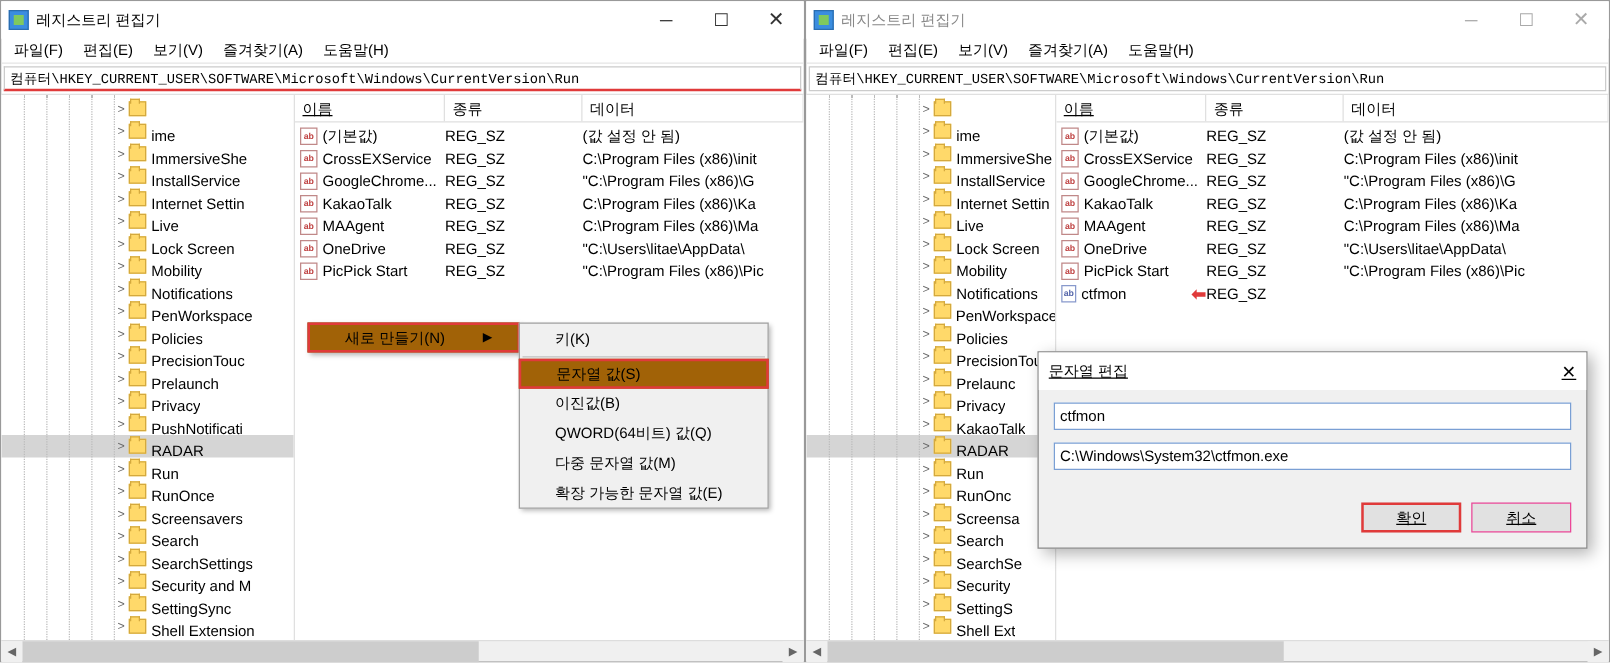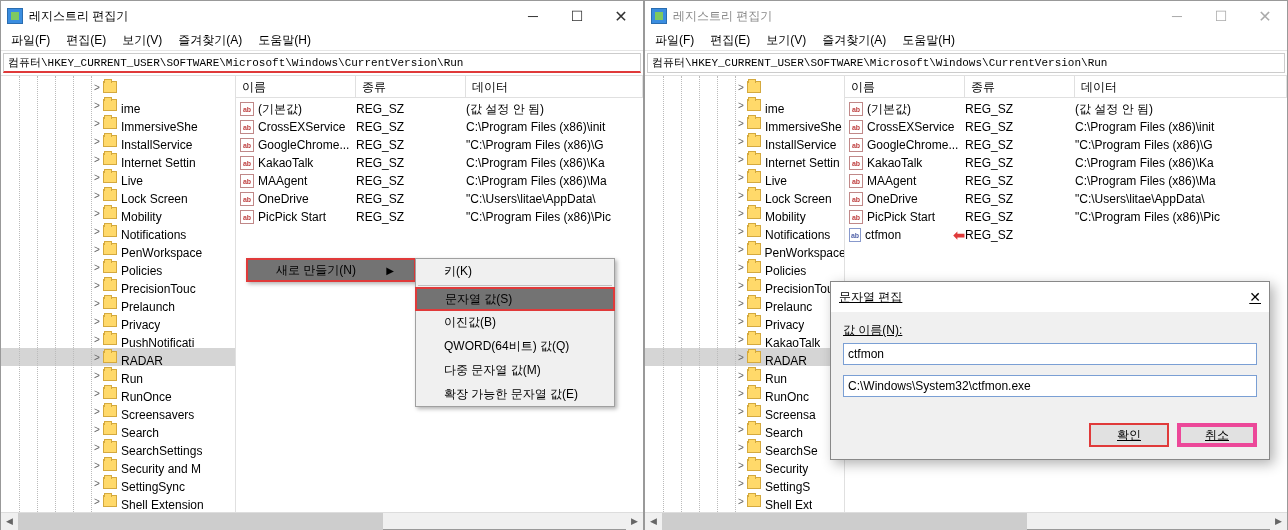--- a/index.html
+++ b/index.html
@@ -27,47 +27,47 @@
 .tree-row.selected { background: #d5d5d5; }
 .expander { width: 12px; color: #666; text-align: center; font-size: 10px; }
 .folder { width: 14px; height: 12px; background: #ffd96a; border: 1px solid #d4a93e; margin-right: 4px; position: relative; }
 .folder::before { content: ""; position: absolute; top: -3px; left: 0; width: 6px; height: 3px; background: #ffd96a; border: 1px solid #d4a93e; border-bottom: none; }
 .tree-label { white-space: nowrap; overflow: hidden; margin-top: 44px; }
 .lines { position: absolute; left: 0; top: 0; bottom: 0; width: 90px; pointer-events: none; }
 .vline { position: absolute; top: 0; bottom: 0; border-left: 1px dotted #bbb; }
 .listview { flex: 1; display: flex; flex-direction: column; background: #fff; overflow: hidden; }
 .list-header { display: flex; height: 22px; border-bottom: 1px solid #e0e0e0; }
 .list-header-cell { padding: 3px 6px; border-right: 1px solid #e0e0e0; }
-.c-name { width: 120px; }
+.c-name { width: 120px; text-decoration: underline; }
 .c-type { width: 110px; }
 .c-data { flex: 1; }
 .list-body { flex: 1; padding: 2px 0; position: relative; }
 .list-row { display: flex; height: 18px; align-items: center; }
 .val-icon { width: 14px; height: 14px; margin: 0 4px; border: 1px solid #c08888; background: #fff; display: flex; align-items: center; justify-content: center; font-size: 7px; color: #c04444; font-weight: bold; }
 .val-icon.blue { border-color: #8899cc; color: #5566aa; }
 .list-name { width: 98px; white-space: nowrap; overflow: hidden; }
 .list-type { width: 110px; }
 .list-data { flex: 1; white-space: nowrap; overflow: hidden; }
 .scrollbar-h { height: 17px; background: #f0f0f0; border-top: 1px solid #ddd; display: flex; align-items: center; }
 .sb-btn { width: 17px; height: 17px; background: #f0f0f0; display: flex; align-items: center; justify-content: center; font-size: 9px; color: #666; }
 .sb-track { flex: 1; height: 17px; position: relative; }
 .sb-thumb { position: absolute; left: 0; width: 60%; height: 100%; background: #cdcdcd; }
 .context-menu { position: absolute; background: #f0f0f0; border: 1px solid #a0a0a0; box-shadow: 2px 2px 4px rgba(0,0,0,0.3); z-index: 100; }
 .ctx-item { height: 24px; display: flex; align-items: center; padding: 0 20px 0 28px; white-space: nowrap; }
 .ctx-item.highlighted-red { border: 2px solid #e03a3a; margin: -1px; }
-.ctx-item.selected { background: #737373; }
+.ctx-item.selected { background: #a16207; }
 .ctx-arrow { margin-left: auto; padding-left: 20px; font-size: 10px; }
 .submenu { position: absolute; left: 100%; top: -1px; background: #f0f0f0; border: 1px solid #a0a0a0; box-shadow: 2px 2px 4px rgba(0,0,0,0.3); min-width: 200px; }
 .dialog { position: absolute; background: #f0f0f0; border: 1px solid #888; box-shadow: 4px 4px 12px rgba(0,0,0,0.3); z-index: 200; text-decoration: underline; }
 .dialog-title { height: 30px; display: flex; align-items: center; padding: 0 8px; background: #fff; }
 .dialog-body { padding: 10px 12px; }
 .field-label { margin-bottom: 4px; }
 .field-input { width: 100%; height: 22px; border: 1px solid #7a9fd4; padding: 2px 4px; background: #fff; margin-bottom: 10px; }
 .dialog-buttons { display: flex; justify-content: flex-end; gap: 8px; padding: 6px 12px 12px; }
-.dlg-btn { width: 80px; height: 24px; border: 4px solid #ec4899; background: #e1e1e1; display: flex; align-items: center; justify-content: center; }
+.dlg-btn { width: 80px; height: 24px; border: 1px solid #ec4899; background: #e1e1e1; display: flex; align-items: center; justify-content: center; }
 .dlg-btn.ok { border: 2px solid #e03a3a; }
 .red-arrow { color: #e03a3a; font-size: 14px; font-weight: bold; margin-left: 6px; }
 </style>
 </head>
 <body>
 
 <div class="window left">
   <div class="titlebar">
     <div class="title-icon"></div>
     <div class="title-text">레지스트리 편집기</div>
@@ -540,21 +540,20 @@
       </div>
     <div class="sb-btn">▶</div>
   </div>
 
   <div class="dialog" style="left:185px; top:280px; width:440px;">
     <div class="dialog-title">
       <span>문자열 편집</span>
       <span style="margin-left:auto;font-size:14px">✕</span>
     </div>
     <div class="dialog-body">
-      <div class="field-label">값 이름(N):</div>
       <input class="field-input" value="ctfmon" style="">
       <input class="field-input" value="C:\Windows\System32\ctfmon.exe" style="">
     </div>
     <div class="dialog-buttons">
       <div class="dlg-btn ok">확인</div>
       <div class="dlg-btn">취소</div>
     </div>
   </div>
 </div>
 

